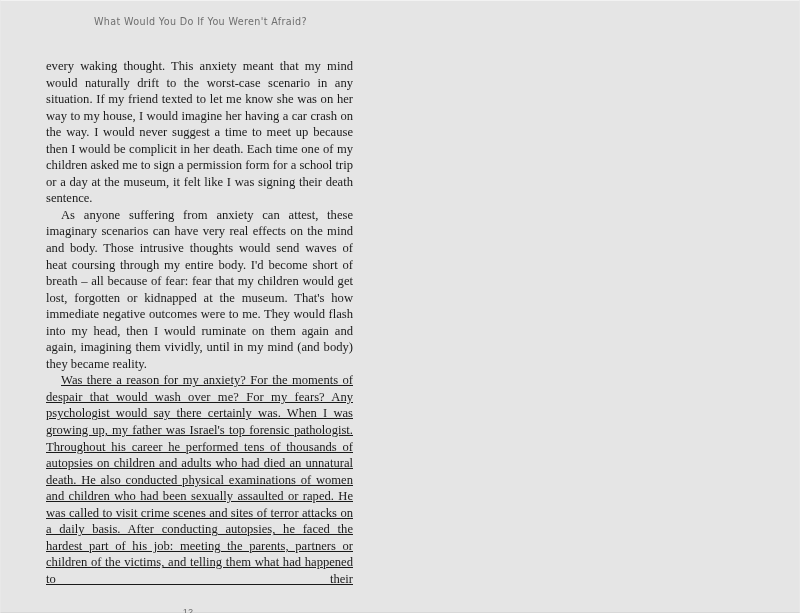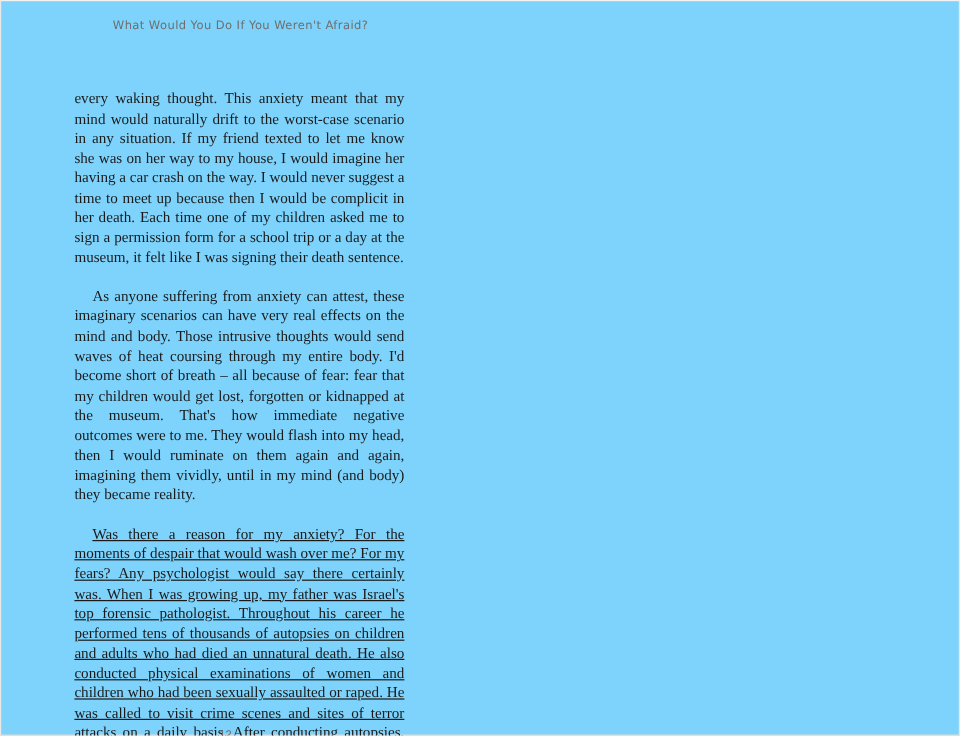--- a/index.html
+++ b/index.html
@@ -12,21 +12,21 @@
     height: 613px;
     overflow: hidden;
     font-family: "Liberation Serif", "DejaVu Serif", serif;
     color: #1d1d1d;
   }
 
   .spread {
     position: relative;
     width: 800px;
     height: 613px;
-    background: #7dd3fc;
+    background: #e5e5e5;
     box-sizing: border-box;
     border-left: 1px solid #e8e8e8;
     border-right: 1px solid #e8e8e8;
     border-bottom: 1px solid #d8d8d8;
     border-top: 1px solid #f2f2f2;
   }
 
   .page {
     position: absolute;
     top: 0;
@@ -55,21 +55,21 @@
     font-size: 12.6px;
     line-height: 16.55px;
     text-align: justify;
     text-justify: inter-word;
     hyphens: none;
     color: #1a1a1a;
   }
   .page-left .textblock  { left: 45px; width: 307px; }
 
   .textblock p {
-    margin: 16px;
+    margin: 0;
     text-indent: 0;
   }
   .textblock p.indent {
     text-indent: 15px;
   }
   .textblock p.last-line-full {
     text-align-last: justify;
     text-decoration: underline;
   }
 

